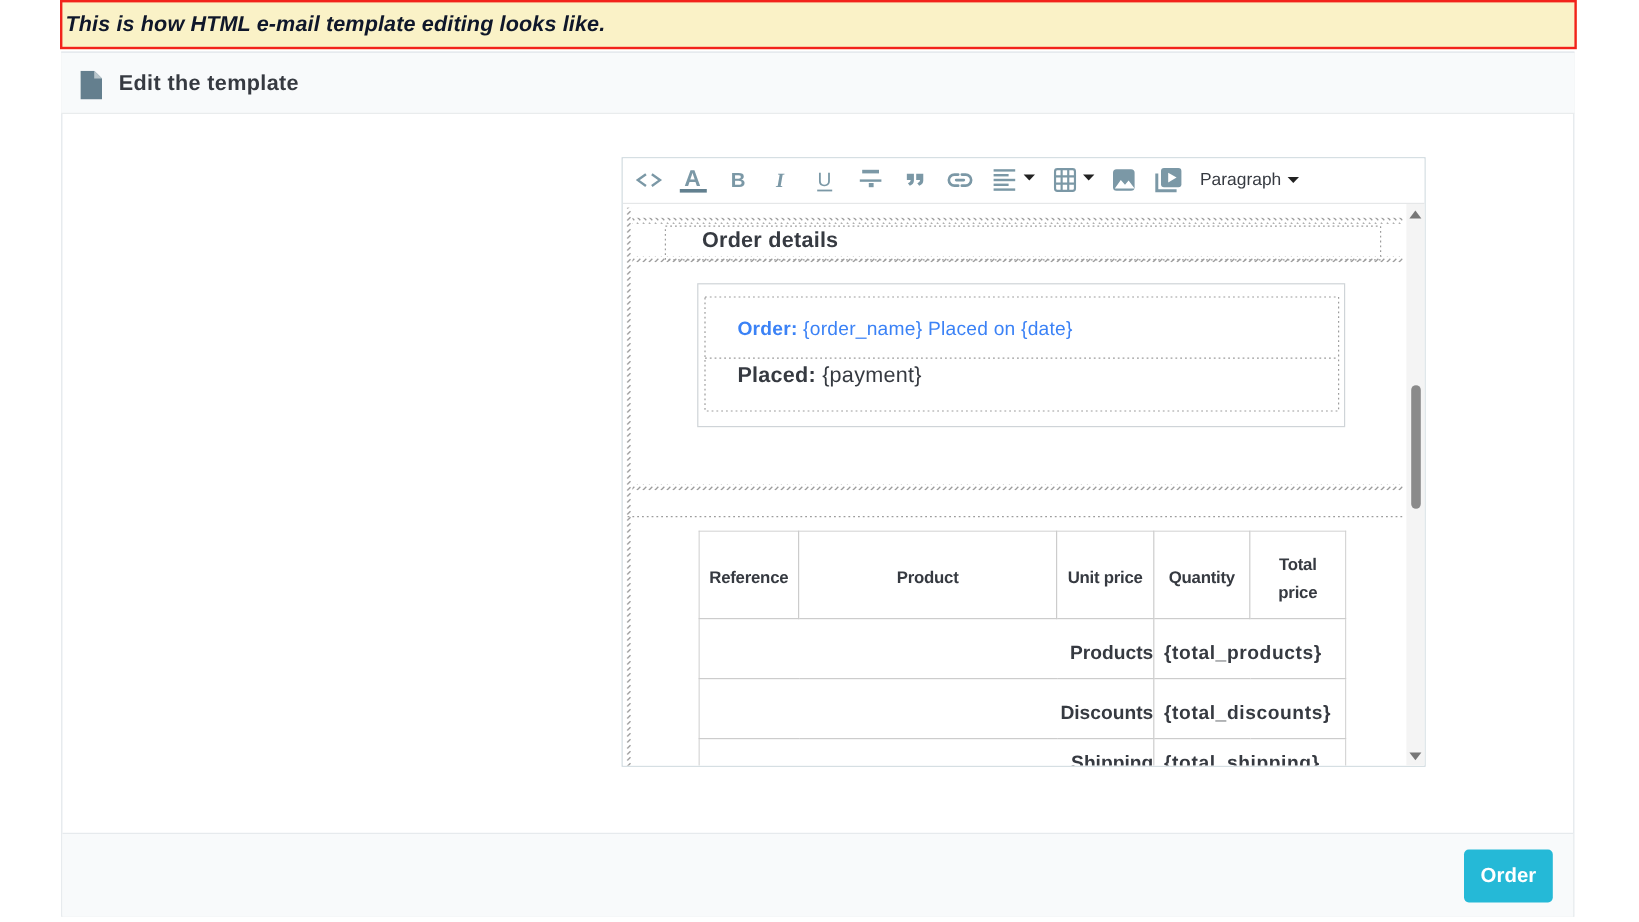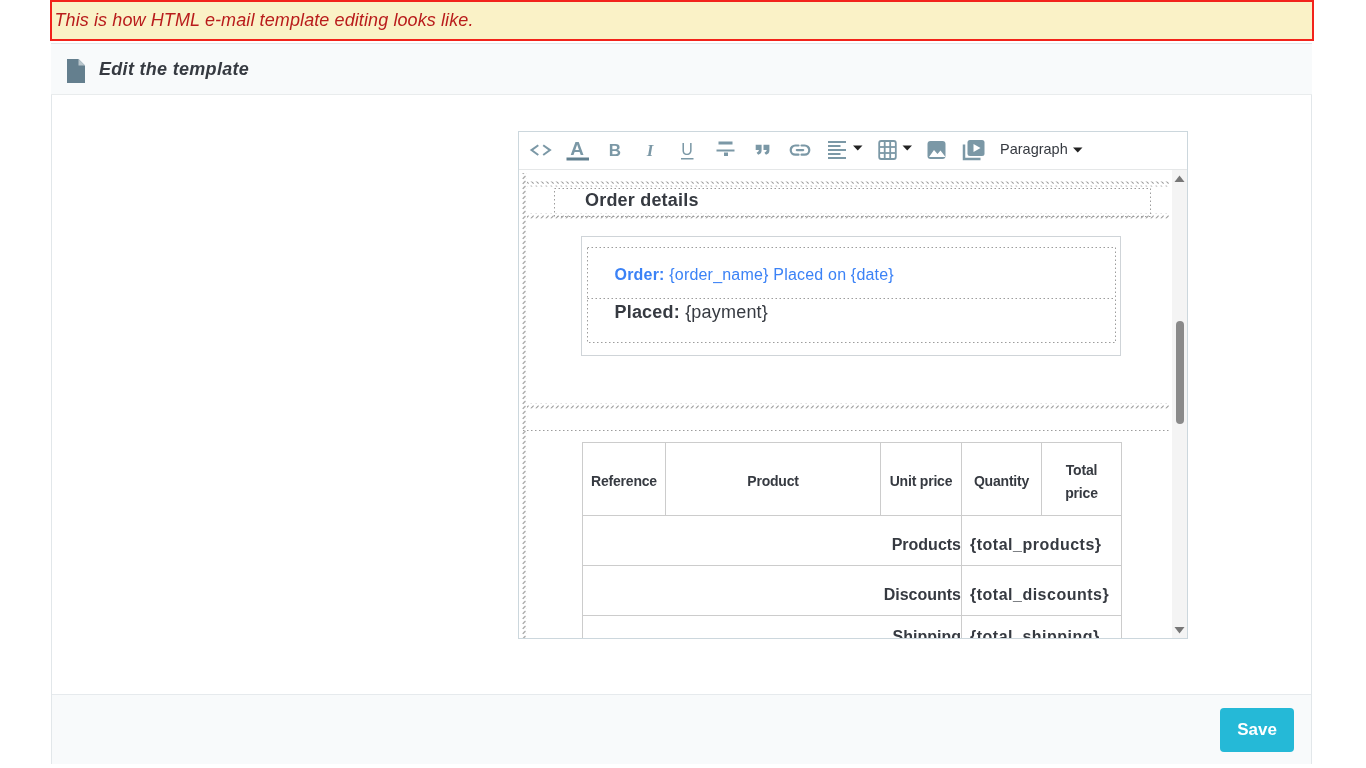--- a/index.html
+++ b/index.html
@@ -1,25 +1,25 @@
 <!DOCTYPE html>
 <html><head>
 <meta charset="utf-8">
 <style>
 * { margin:0; padding:0; box-sizing:border-box; }
 html,body { width:1366px; height:768px; background:#fff; font-family:"Liberation Sans", sans-serif; overflow:hidden; }
 #page { position:relative; width:1366px; height:768px; background:#fff; }
 .abs { position:absolute; }
 
 #banner { left:50px; top:0px; width:1264px; height:41px; background:#faf2c7; border:2px solid #f2231b; }
-#bannertext { left:54.5px; top:10px; font-style:italic; font-weight:normal; font-size:18px; letter-spacing:0.1px; color:#b91c1c; white-space:nowrap; }
+#bannertext { left:54.5px; top:10px; font-style:italic; font-weight:bold; font-size:18px; letter-spacing:0.1px; color:#0f172a; white-space:nowrap; }
 
 #panel { left:51px; top:43px; width:1261px; height:721px; background:#fff; border:1px solid #e2e7ea; }
 #phead { left:51px; top:43px; width:1261px; height:52px; background:#f8fafb; border-bottom:1px solid #e9eced; border-top:1px solid #e2e7ea;}
-#ptitle { left:99px; top:59px; font-size:18px; font-weight:bold; letter-spacing:0.3px; color:#363a41;font-style:italic; }
+#ptitle { left:99px; top:59px; font-size:18px; font-weight:bold; letter-spacing:0.3px; color:#363a41; }
 #pfoot { left:52px; top:694px; width:1259px; height:70px; background:#f8fafb; border-top:1px solid #e6eaed; }
 #savebtn { left:1220px; top:708px; width:74px; height:44px; background:#25b9d7; border-radius:4px; color:#fff; font-size:17px; font-weight:bold; text-align:center; line-height:44px; }
 
 #label { left:185px; top:141px; width:300px; text-align:right; font-size:15.5px; letter-spacing:0.5px; color:#363a41; }
 
 #editor { left:518px; top:131px; width:670px; height:508px; background:#fff; border:1px solid #ccd7dd; }
 #toolbar { left:519px; top:132px; width:668px; height:38px; border-bottom:1px solid #e5e7e8; background:#fff; }
 
 #content { left:519px; top:170px; width:668px; height:468px; overflow:hidden; background:#fff; }
 
@@ -46,21 +46,21 @@
   <div id="bannertext" class="abs">This is how HTML e-mail template editing looks like.</div>
 
   <div id="panel" class="abs"></div>
   <div id="phead" class="abs"></div>
   <svg class="abs" style="left:67px; top:59px;" width="18" height="24" viewBox="0 0 18 24">
     <path d="M0 0 h11.5 l6.5 6.5 v17.5 h-18 z" fill="#647f8e"></path>
     <path d="M11.5 0 l6.5 6.5 h-6.5 z" fill="#b9c6cc"></path>
   </svg>
   <div id="ptitle" class="abs">Edit the template</div>
   <div id="pfoot" class="abs"></div>
-  <div id="savebtn" class="abs">Save</div>
+  <div id="savebtn" class="abs">Order</div>
 
   <div id="editor" class="abs"></div>
   <div id="toolbar" class="abs"></div>
 
   <div id="content" class="abs">
     <div id="odtitle" class="abs">Order details</div>
     <div id="infobox" class="abs"></div>
     <div id="ordertext" class="abs"><b>Order:</b> {order_name} Placed on {date}</div>
     <div id="paytext" class="abs"><b>Placed:</b> {payment}</div>
     <div id="tablewrap" class="abs">

